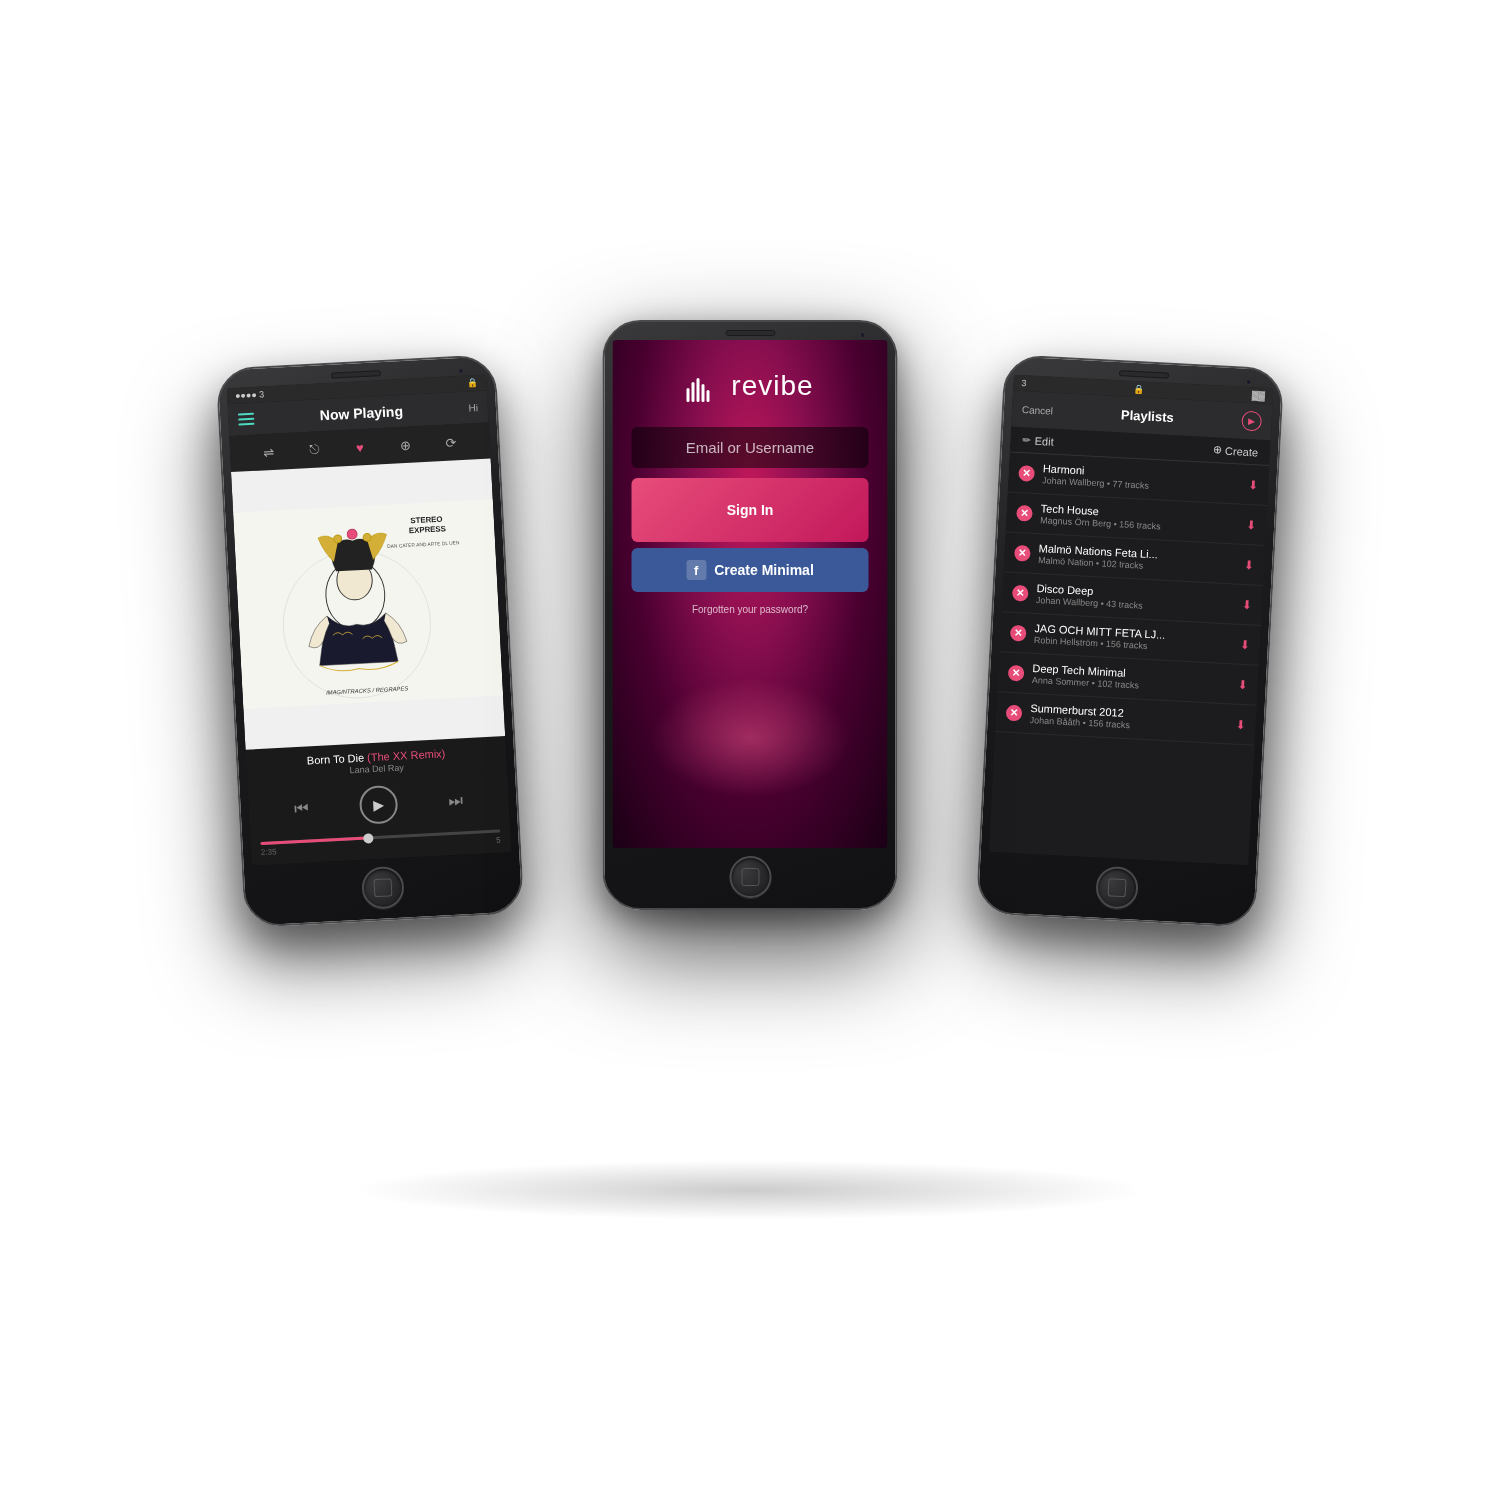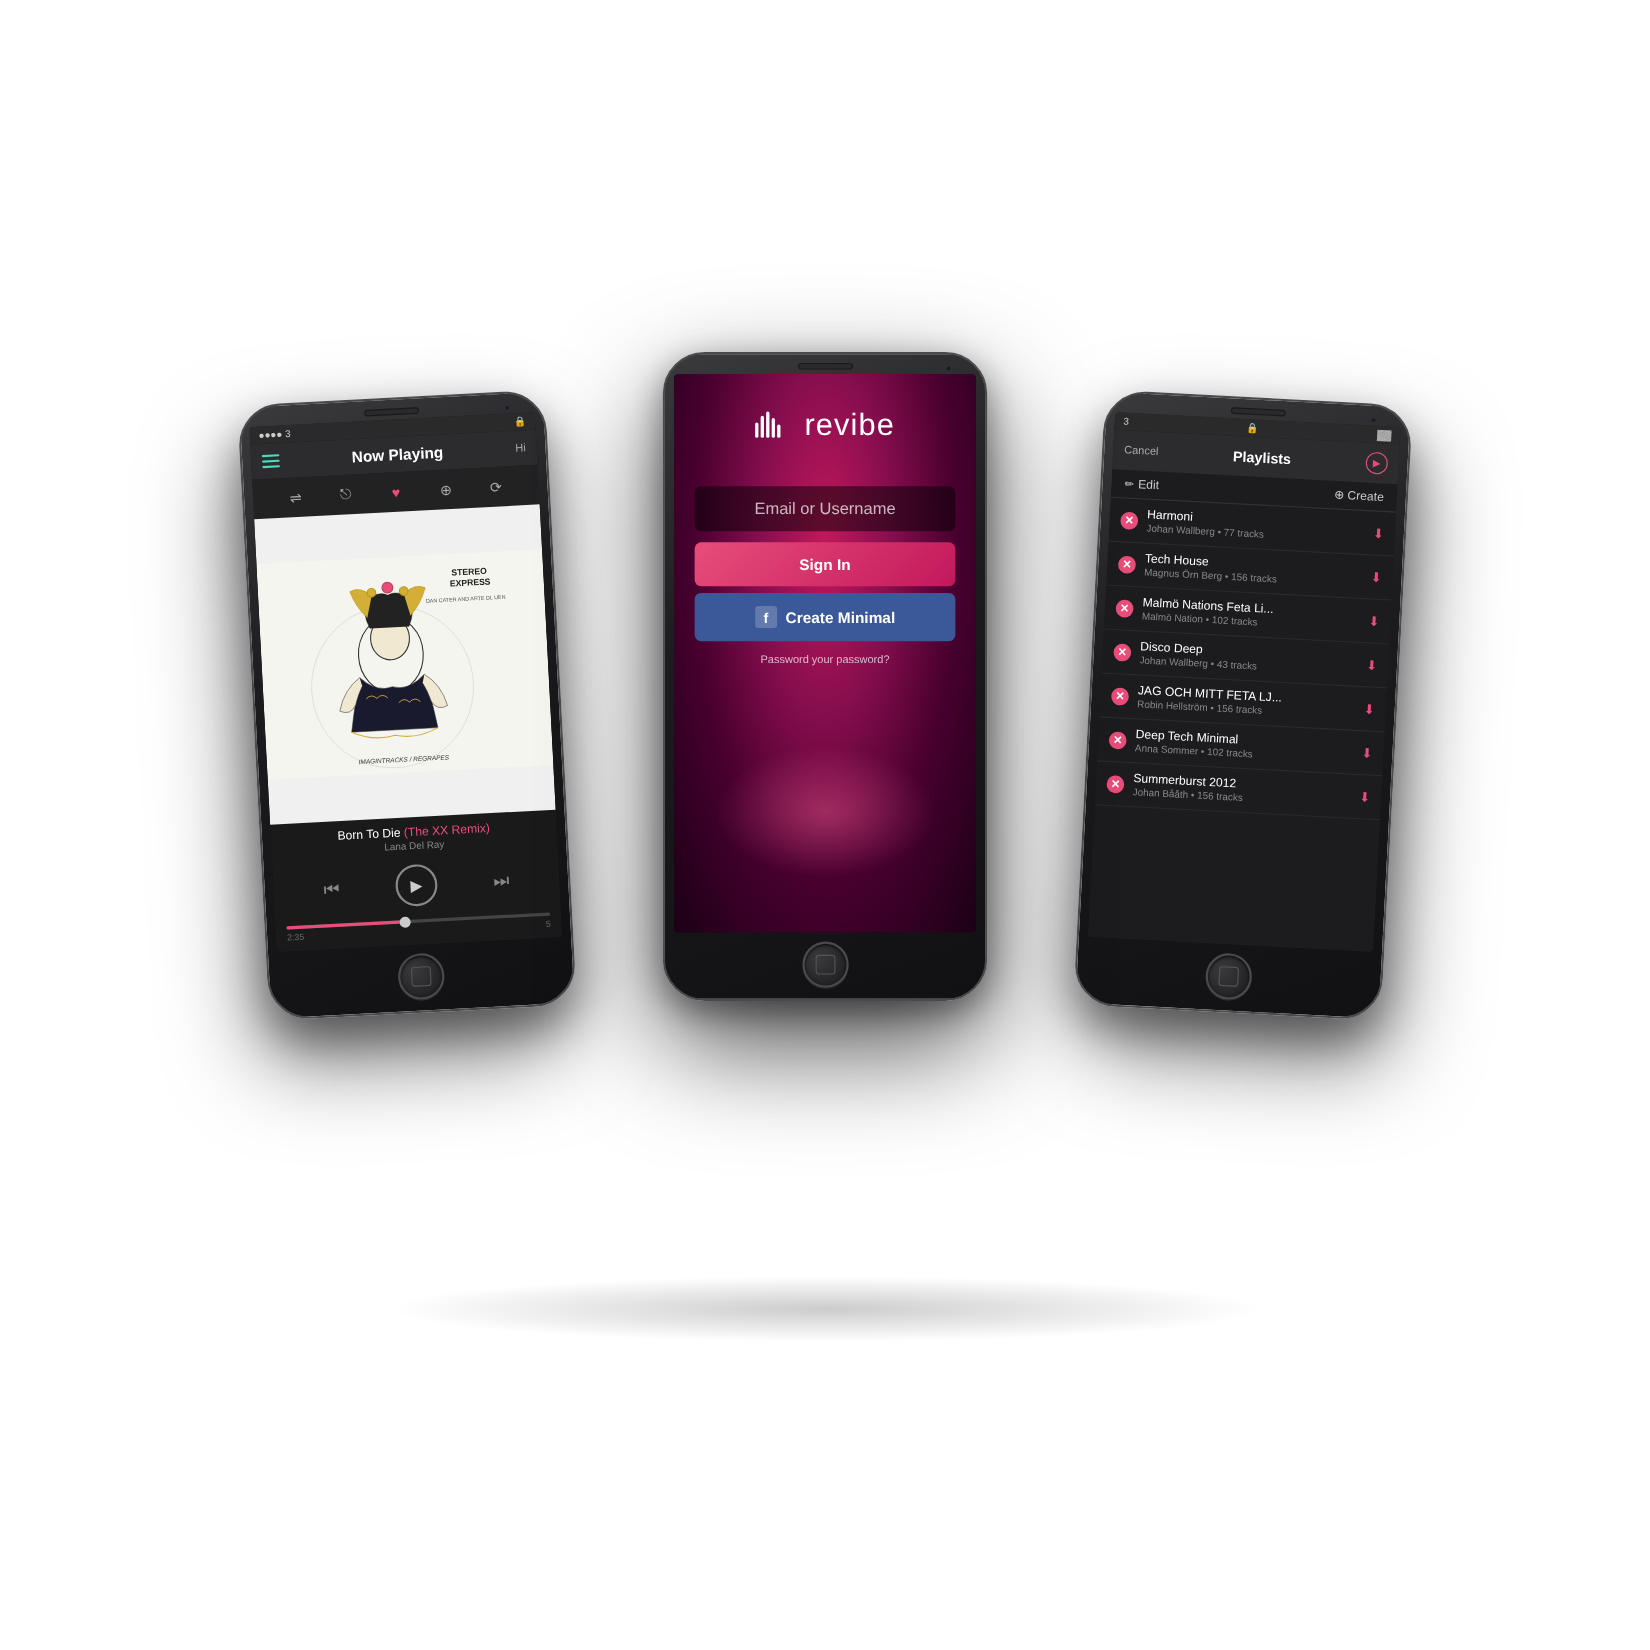--- a/index.html
+++ b/index.html
@@ -328,24 +328,24 @@
       display: flex;
       justify-content: space-between;
       padding: 5px 10px;
       font-size: 9px;
       color: rgba(255,255,255,0.8);
       flex-shrink: 0;
     }
 
     .revibe-logo {
       margin-top: 20px;
-      margin-bottom: 40px;
-      flex-shrink: 0;
-      display: flex;
-      align-items: center;
+      margin-bottom: 25px;
+      flex-shrink: 0;
+      display: flex;
+      align-items: flex-end;
       gap: 20px;
     }
 
     .revibe-bars {
       display: flex;
       align-items: flex-end;
       gap: 2px;
       margin-right: 2px;
     }
 
@@ -383,21 +383,21 @@
 
     .login-input-field::placeholder {
       color: rgba(255,255,255,0.7);
     }
 
     .sign-in-btn {
       width: 100%;
       background: linear-gradient(135deg, #e84d7a 0%, #c2185b 100%);
       border: none;
       border-radius: 6px;
-      padding: 12px;
+      padding: 24px;
       color: #fff;
       font-size: 14px;
       font-weight: 600;
       cursor: pointer;
       margin-top: 4px;
     }
 
     .create-account-btn {
       width: 100%;
       background: #3b5998;
@@ -717,21 +717,21 @@
 
         <div class="login-form">
           <input class="login-input-field" type="text" placeholder="Email or Username" style="">
           <button class="sign-in-btn">Sign In</button>
           <button class="create-account-btn">
             <div class="fb-icon">f</div>
             <span>Create Minimal</span>
           </button>
         </div>
 
-        <span class="forgotten-pw">Password your password?</span>
+        <span class="forgotten-pw">Forgotten your password?</span>
       </div>
     </div>
     <div class="home-button"></div>
   </div>
 
   <div class="phone phone-right">
     <div class="phone-top-bar">
       <div class="speaker-grille"></div>
       <div class="front-camera"></div>
     </div>

